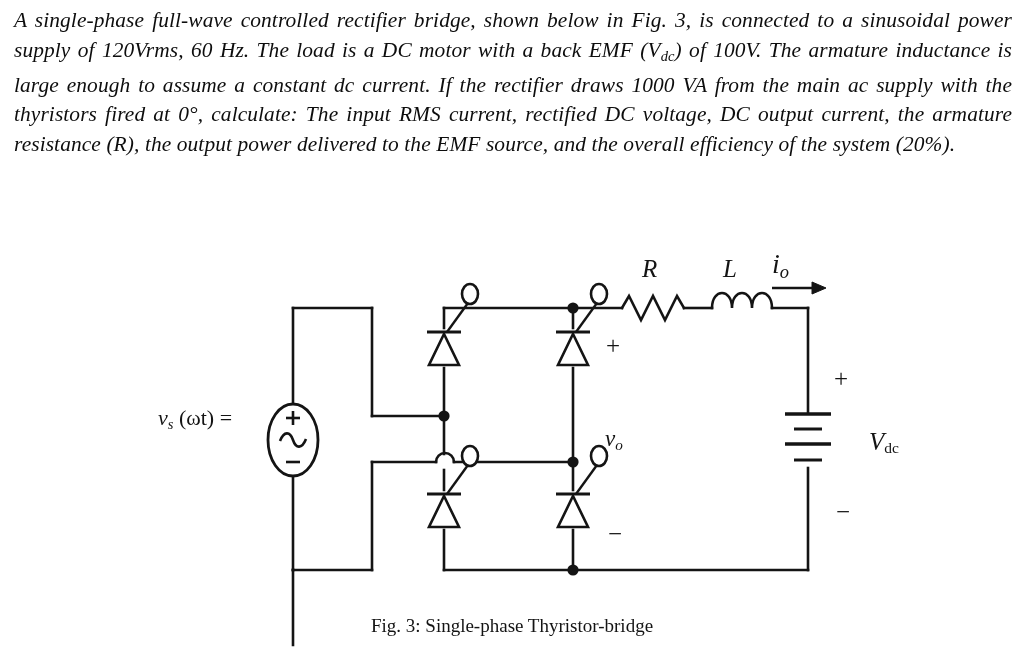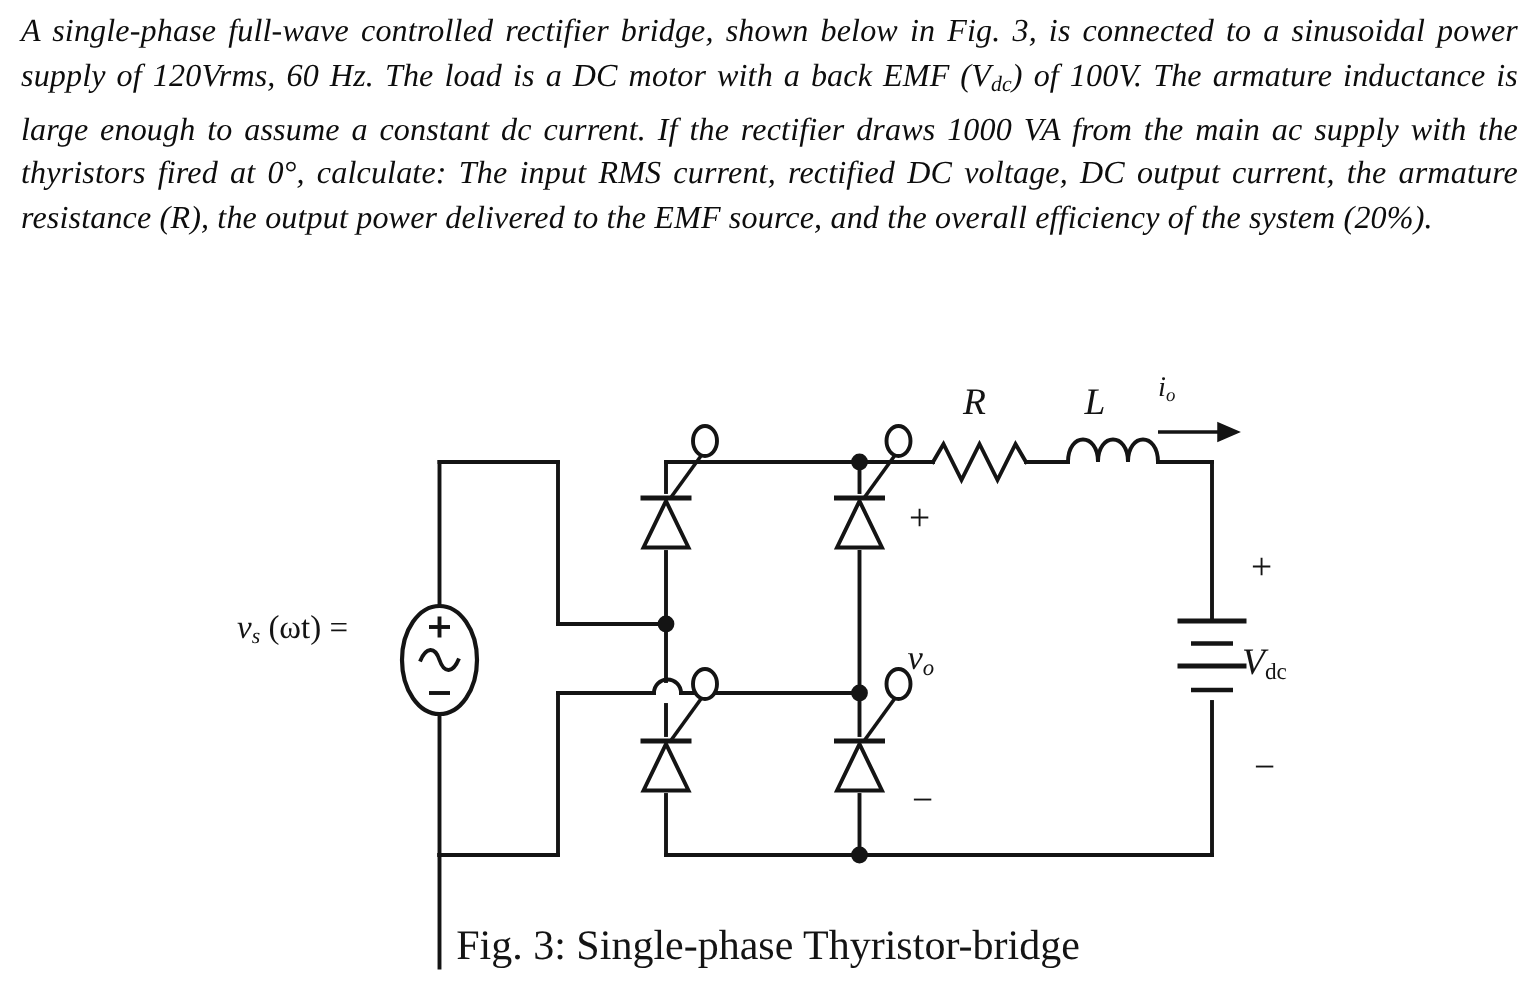--- a/index.html
+++ b/index.html
@@ -52,25 +52,25 @@
     top: 0;
   }
   .fig-label {
     position: absolute;
     font-family: "Liberation Serif", "DejaVu Serif", serif;
     color: #141414;
     white-space: nowrap;
   }
   .lbl-R      { left: 642px; top: 15px;  font-size: 25px; font-style: italic; }
   .lbl-L      { left: 723px; top: 15px;  font-size: 25px; font-style: italic; }
-  .lbl-io     { left: 772px; top: 8px;   font-size: 19px; font-style: italic; }
+  .lbl-io     { left: 772px; top: 8px;   font-size: 28px; font-style: italic; }
   .lbl-io sub { font-size: 0.66em; vertical-align: -0.25em; font-style: italic; }
   .lbl-vo     { left: 605px; top: 186px; font-size: 23px; font-style: italic; }
   .lbl-vo sub { font-size: 0.66em; vertical-align: -0.25em; font-style: italic; }
-  .lbl-vdc    { left: 828px; top: 188px; font-size: 25px; font-style: italic; }
+  .lbl-vdc    { left: 869px; top: 188px; font-size: 25px; font-style: italic; }
   .lbl-vdc sub{ font-size: 0.62em; vertical-align: -0.22em; font-style: normal; }
   .lbl-plus-vo  { left: 606px; top: 92px;  font-size: 25px; }
   .lbl-minus-vo { left: 608px; top: 280px; font-size: 25px; }
   .lbl-plus-vdc { left: 834px; top: 125px; font-size: 25px; }
   .lbl-minus-vdc{ left: 836px; top: 258px; font-size: 25px; }
 
   .src-text {
     position: absolute;
     left: 158px;
     top: 163px;
@@ -83,21 +83,21 @@
   .src-text .ln { display: block; }
   .src-text i { font-style: italic; }
   .src-text sub { font-size: 0.66em; vertical-align: -0.25em; font-style: italic; }
 
   #fig-caption {
     position: absolute;
     left: 0;
     top: 375px;
     width: 1024px;
     text-align: center;
-    font-size: 28px;
+    font-size: 19px;
     color: #141414;
     font-family: "Liberation Serif", "DejaVu Serif", serif;
   }
 </style>
 </head>
 <body>
 
 <div id="problem-text">
   <p><span>A single-phase full-wave controlled rectifier bridge, shown below in Fig. 3, is connected to a sinusoidal power supply of 120Vrms, 60 Hz. The load is a DC motor with a back EMF (V</span><sub>dc</sub><span>) of 100V. The armature inductance is large enough to assume a constant dc current. If the rectifier draws 1000 VA from the main ac supply with the thyristors fired at 0°, calculate: The input RMS current, rectified DC voltage, DC output current, the armature resistance (R), the output power delivered to the EMF source, and the overall efficiency of the system (20%).</span></p>
 </div>

